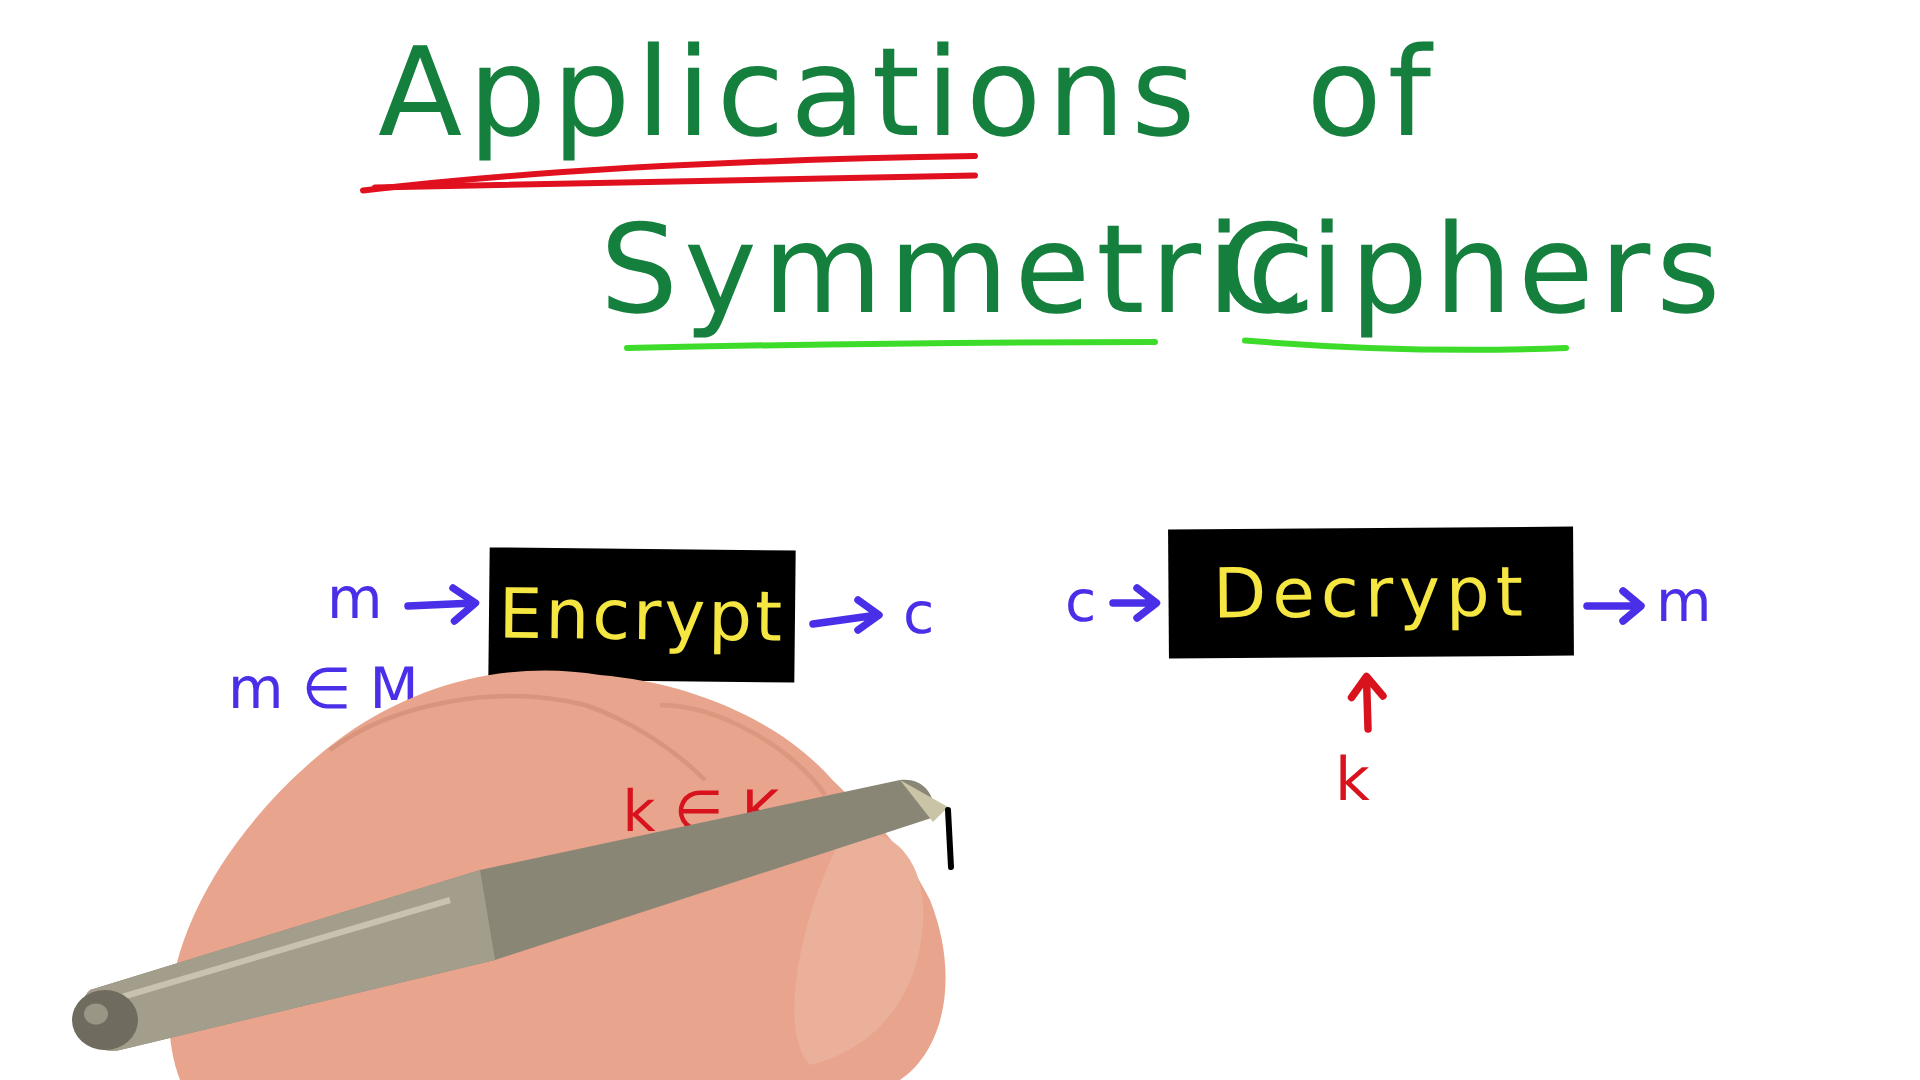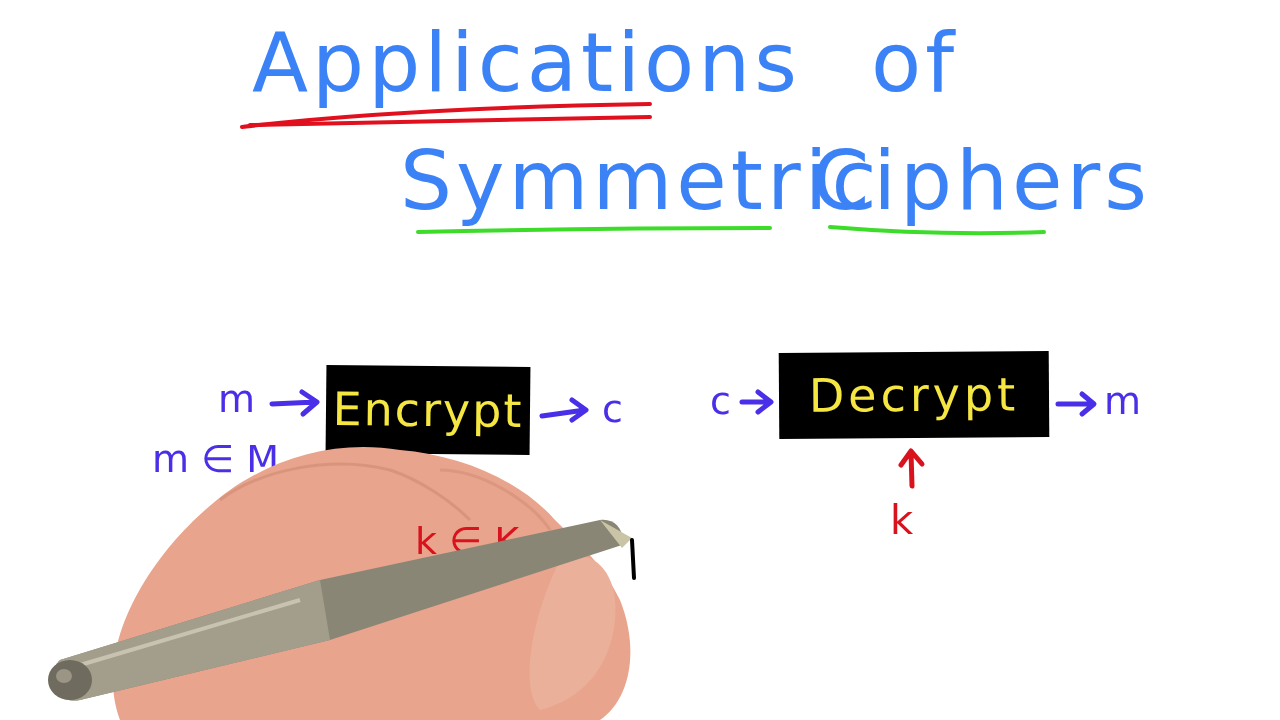--- a/index.html
+++ b/index.html
@@ -10,21 +10,21 @@
       font-family: "DejaVu Sans", sans-serif;
     }
     .canvas { position: absolute; left: 0; top: 0; width: 1280px; height: 720px; }
     .hand {
       position: absolute;
       font-family: "DejaVu Sans", sans-serif;
       font-weight: normal;
       white-space: nowrap;
       line-height: 1;
     }
-    .title-line { color: #3b82f6; font-size: 82px; letter-spacing: 4px; }
+    .title-line { color: #15803d; font-size: 82px; letter-spacing: 4px; }
     .title-1 { left: 252px; top: 22px; }
     .title-2 { left: 400px; top: 140px; }
     .title-2b { left: 812px; top: 140px; }
     .box {
       position: absolute;
       background: #000000;
       display: flex; align-items: center; justify-content: center;
     }
     .box span {
       font-family: "DejaVu Sans", sans-serif;

